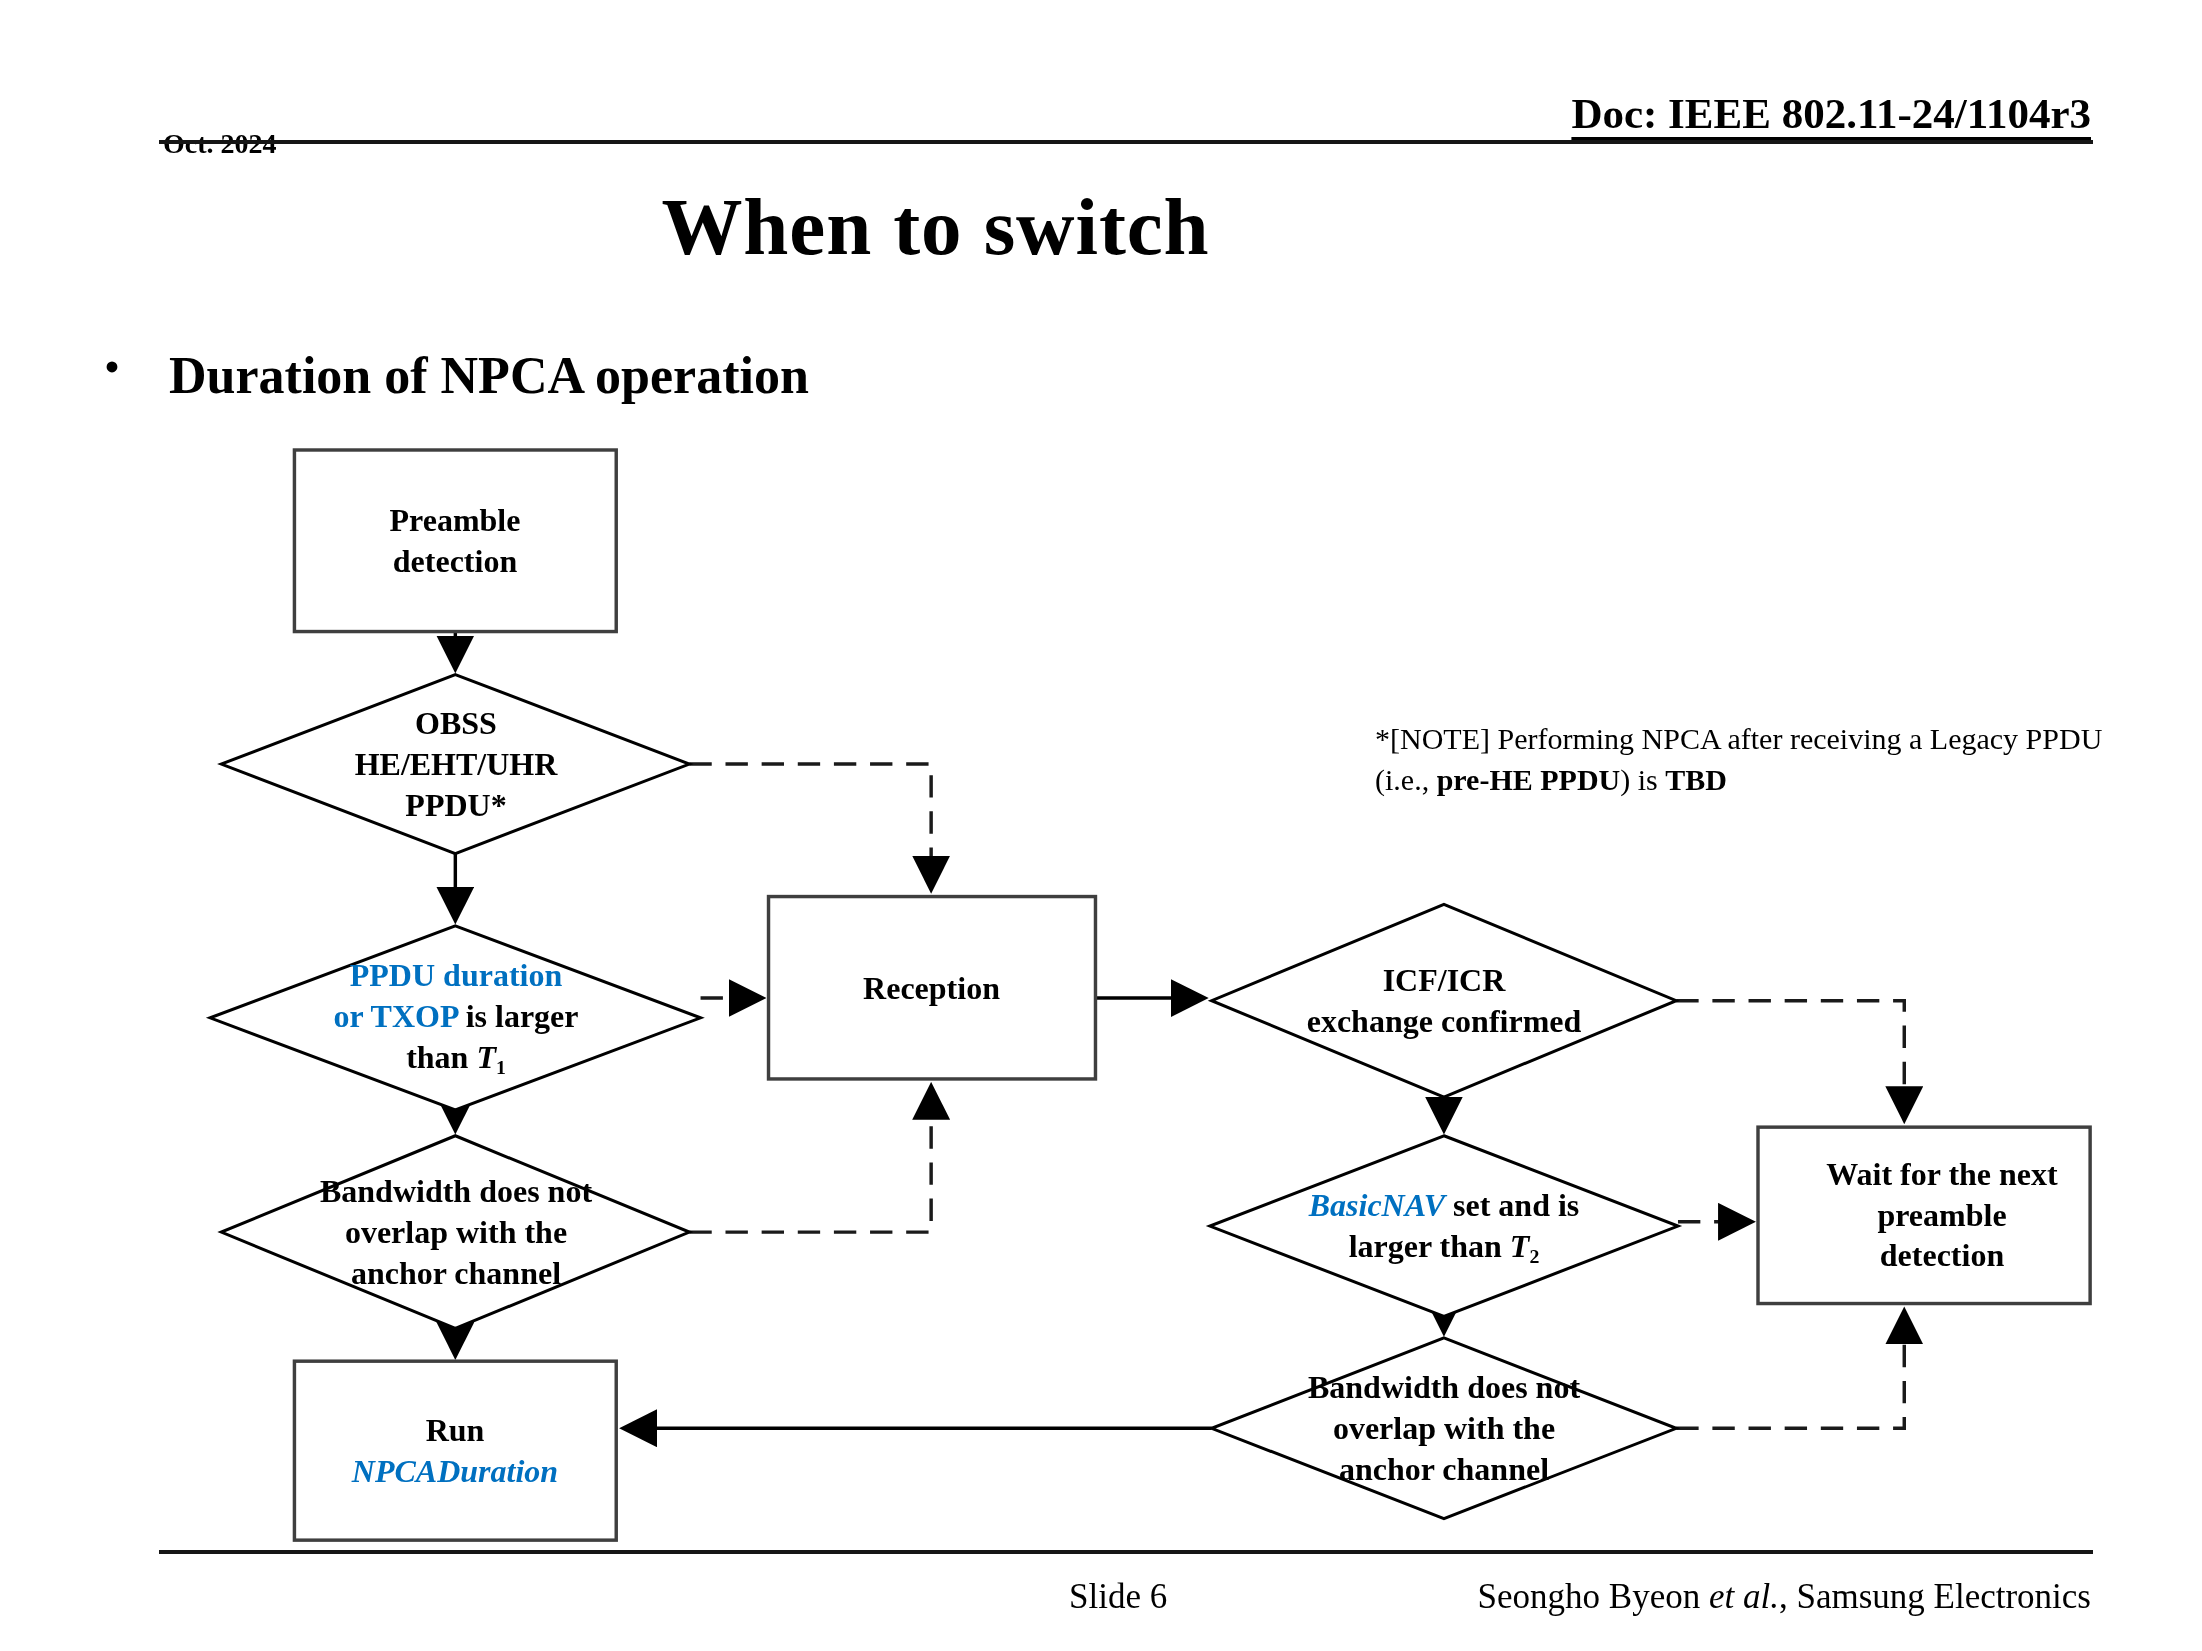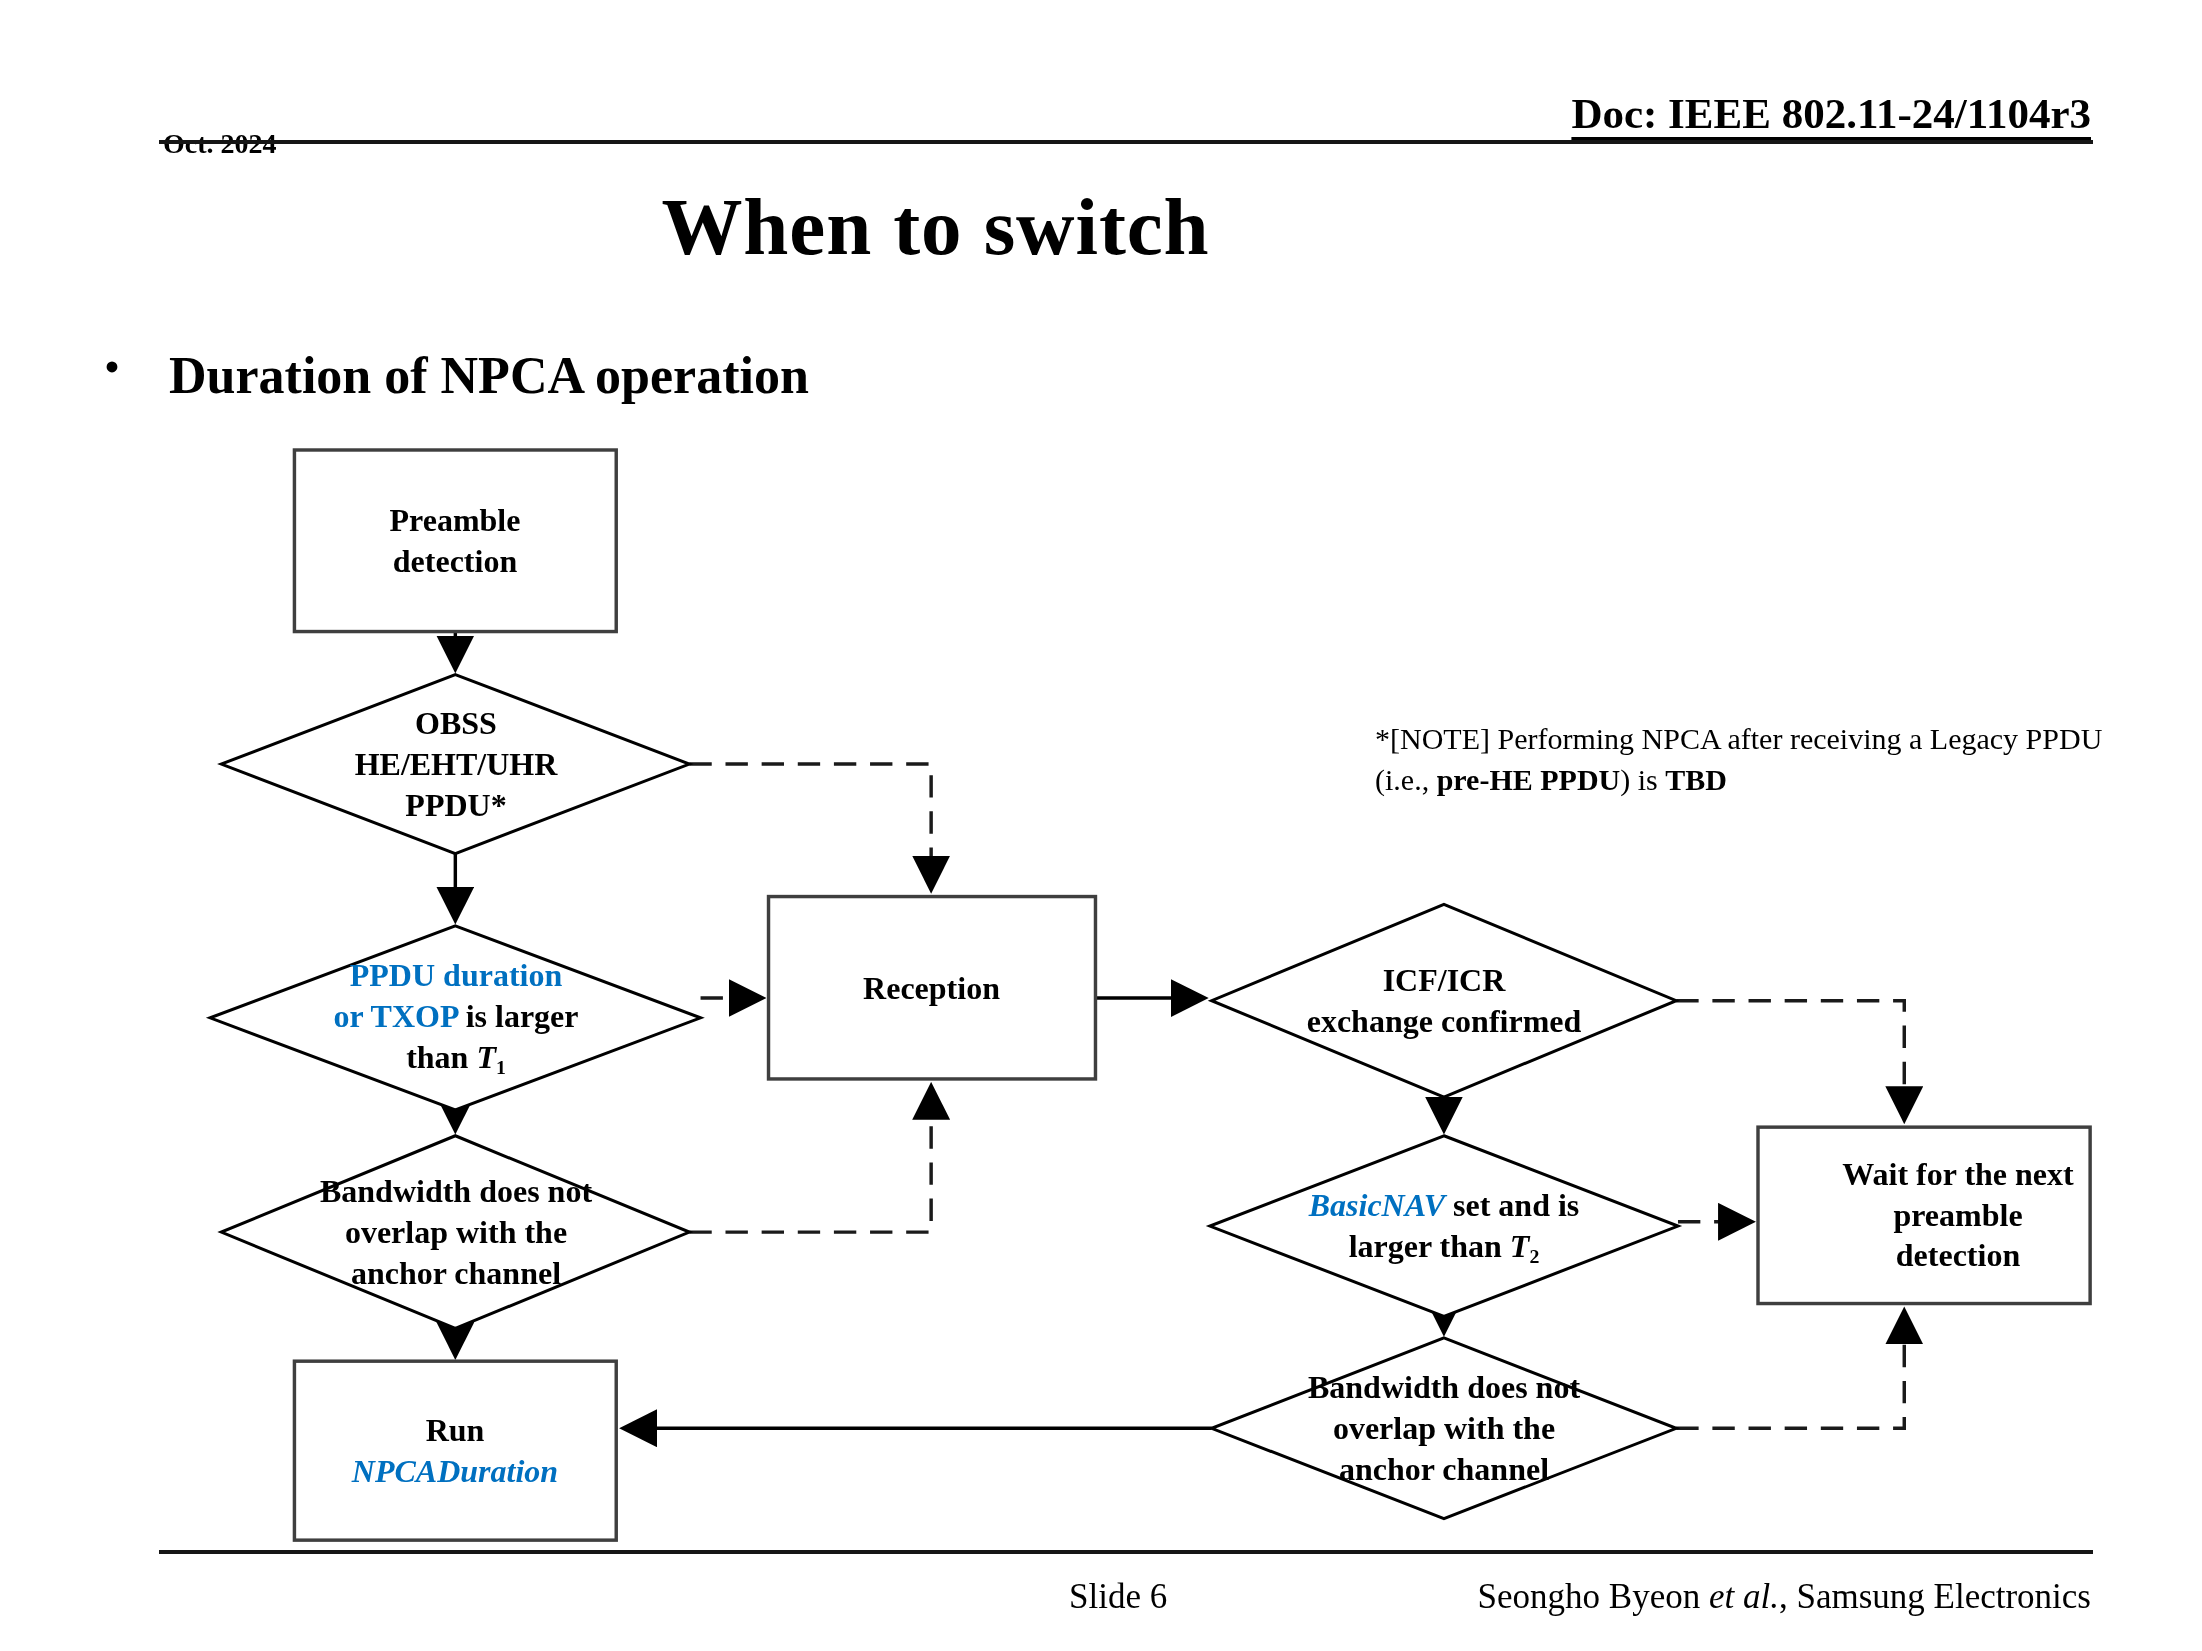--- a/index.html
+++ b/index.html
@@ -129,21 +129,21 @@
     <div>
       <span class="blue it">BasicNAV</span><span> set and is</span><br>
       <span>larger than </span><span class="it">T</span><sub>2</sub>
     </div>
   </div>
 
   <div class="node prelines" style="left:1229px;top:1349px;width:430px;height:159px;">Bandwidth does not
 overlap with the
 anchor channel</div>
 
-  <div class="node prelines" style="left:1758px;top:1127px;width:368px;height:176px;padding-left:16px;">Wait for the next
+  <div class="node prelines" style="left:1758px;top:1127px;width:368px;height:176px;">Wait for the next
 preamble
 detection</div>
 
   <div class="ft-rule"></div>
   <div class="ft-slide">Slide 6</div>
   <div class="ft-auth"><span>Seongho Byeon </span><span class="it">et al.</span><span>, Samsung Electronics</span></div>
 
 </div>
 
 

